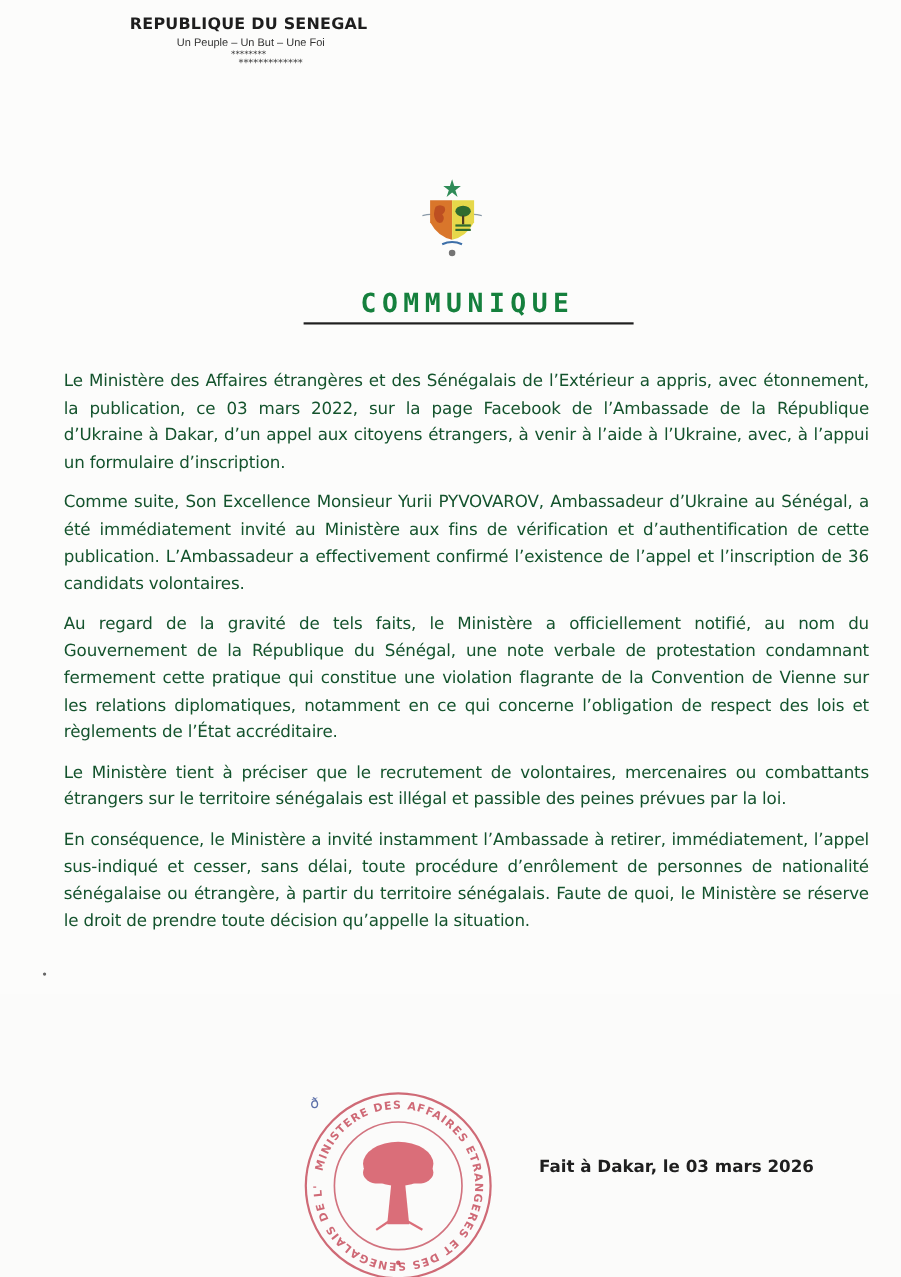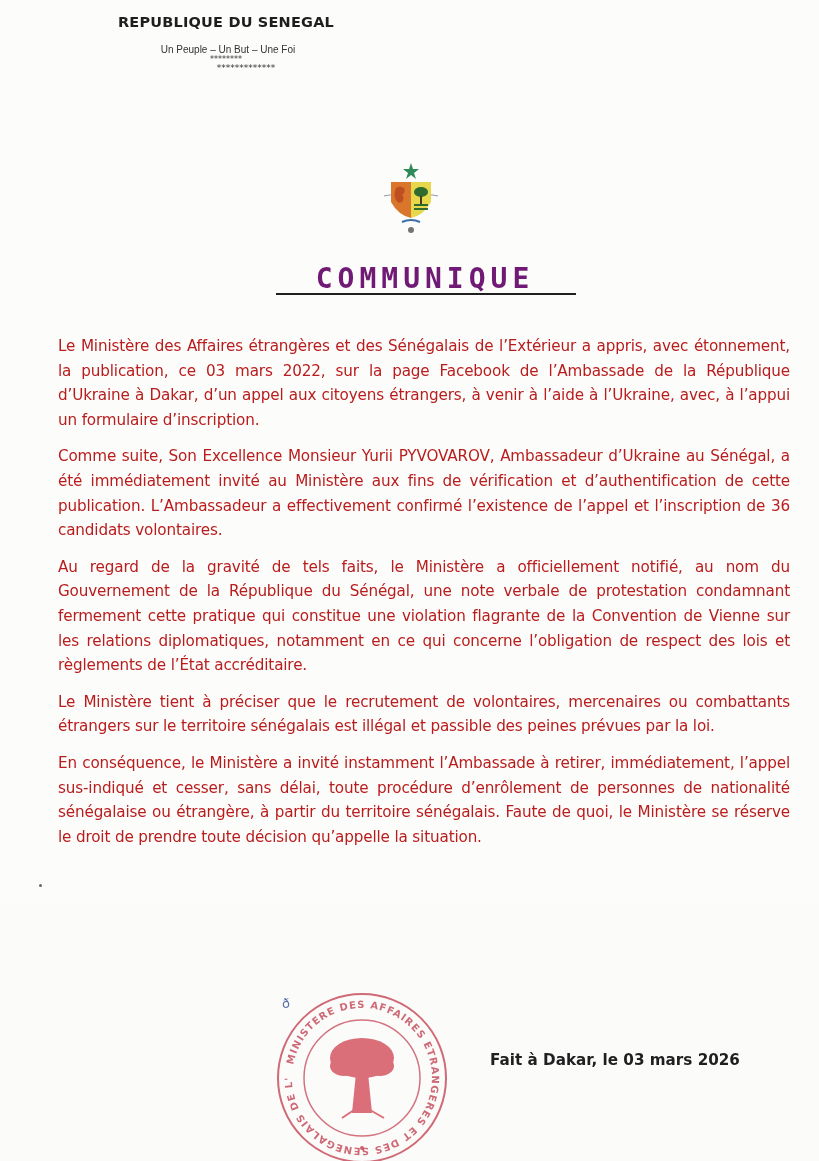--- a/index.html
+++ b/index.html
@@ -23,21 +23,21 @@
       color: #1e1e1e;
     }
     .rep {
       font-weight: bold;
       font-size: 14.5px;
       letter-spacing: 0.2px;
       margin-left: -40px;
     }
     .motto {
       font-size: 10px;
-      margin-top: 14px;
+      margin-top: 4px;
       margin-left: -36px;
       font-family: "Liberation Sans", sans-serif;
       color: #333;
     }
     .stars-small {
       font-size: 8px;
       letter-spacing: 0px;
       margin-top: 0px;
       margin-left: -40px;
       color: #333;
@@ -59,38 +59,38 @@
       left: 376px; top: 160px;
       width: 70px; height: 80px;
     }
     .title {
       position: absolute;
       left: 270px; top: 262px;
       width: 310px;
       text-align: center;
       font-family: "DejaVu Sans Mono", "Liberation Mono", monospace;
       font-weight: bold;
-      font-size: 28px;
+      font-size: 24px;
       letter-spacing: 5px;
-      color: #701a75;
+      color: #15803d;
     }
     .title-underline {
       position: absolute;
       left: 276px; top: 293px;
       width: 300px; height: 2px;
       background: #1f1f1f;
     }
     .body {
       position: absolute;
       left: 58px; top: 334px;
       width: 732px;
       font-family: "DejaVu Sans", sans-serif;
       font-size: 15.2px;
       line-height: 24.6px;
-      color: #b91c1c;
+      color: #14532d;
       text-align: justify;
       letter-spacing: -0.15px;
     }
     .body p { margin-bottom: 12px; }
     .dot-mark {
       position: absolute;
       left: 39px; top: 884px;
       width: 3px; height: 3px;
       border-radius: 50%;
       background: #666;

